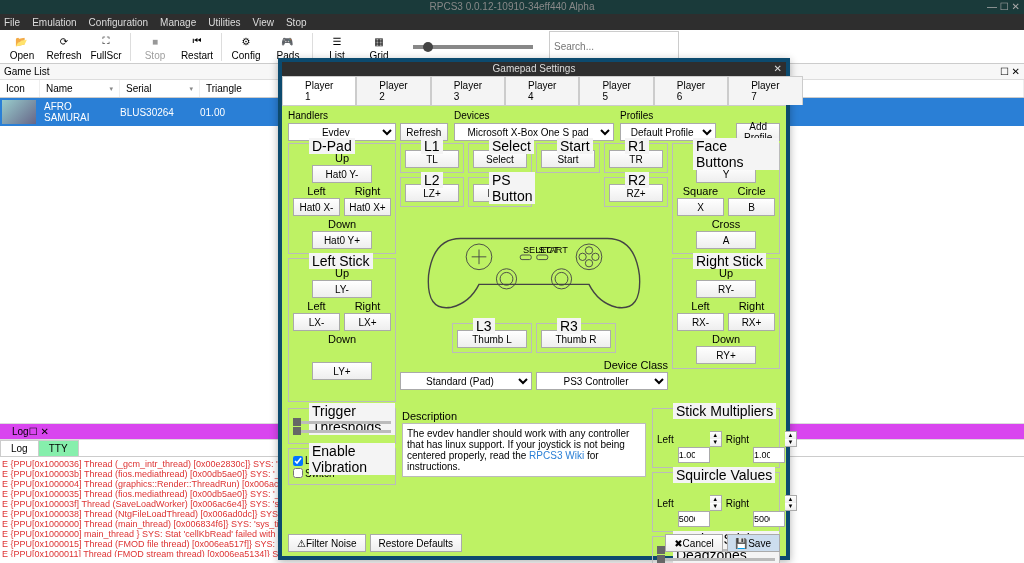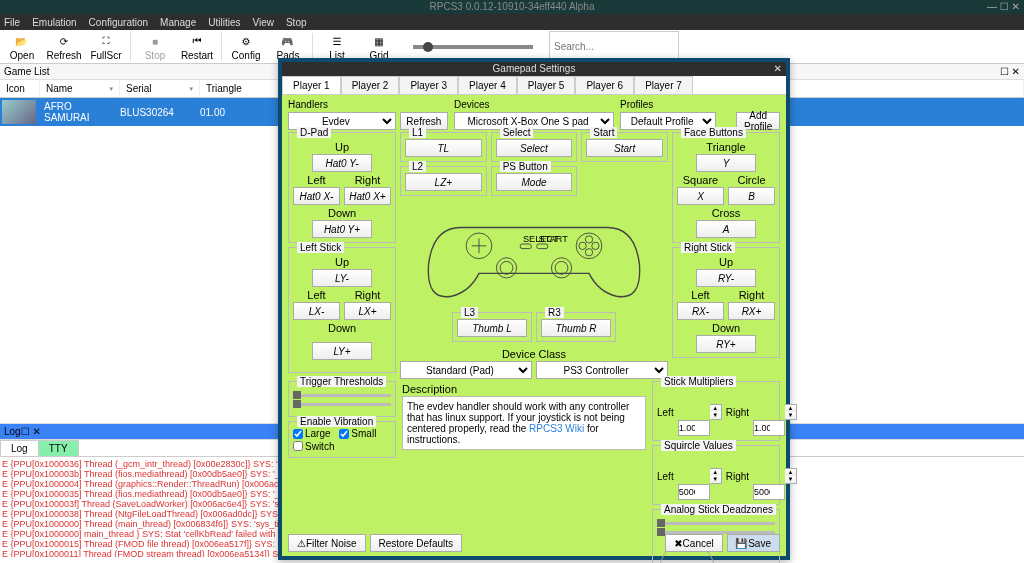--- a/index.html
+++ b/index.html
@@ -16,41 +16,41 @@
 .slider::after { content:''; width:10px; height:10px; background:#444; border-radius:50%; position:absolute; left:10px; top:-3px; }
 .search-box { width:130px; height:32px; border:1px solid #ccc; padding:0 4px; color:#aaa; }
 .gamelist-hdr { background:#f7f7f7; border-bottom:1px solid #ddd; padding:2px 4px; position:relative; }
 .gamelist-hdr .close-x { position:absolute; right:4px; }
 .grid-hdr { background:#fff; height:18px; display:flex; border-bottom:1px solid #ccc; }
 .grid-hdr div { border-right:1px solid #eee; padding:2px 6px; display:flex; align-items:center; justify-content:space-between; }
 .grid-row { background:#2a7fd6; color:#fff; height:28px; display:flex; align-items:center; }
 .grid-row .cell { padding:0 6px; }
 .thumb { width:34px; height:24px; background:linear-gradient(135deg,#9cc,#668); margin:2px; }
 .log-area { position:absolute; bottom:0; left:0; right:0; height:140px; }
-.log-hdr { background:#3b82f6; border-top:1px solid #ddd; border-bottom:1px solid #ddd; padding:2px 4px; position:relative; }
+.log-hdr { background:#d946ef; border-top:1px solid #ddd; border-bottom:1px solid #ddd; padding:2px 12px; position:relative; }
 .log-tabs { display:flex; background:#fff; border-bottom:1px solid #ccc; }
 .log-tabs div { padding:2px 10px; border:1px solid #ccc; border-bottom:none; background:#86efac; margin-right:-1px; }
 .log-tabs .active { background:#fff; }
 .log-body { background:#fff; padding:2px; height:100px; overflow:hidden; }
 .log-body div { color:#d33; font-size:9px; white-space:nowrap; }
 
 .dialog { position:absolute; top:58px; left:278px; width:512px; height:502px; background:#bef264; border:4px solid #0c4a6e; z-index:10; box-shadow:0 2px 8px rgba(0,0,0,0.3); }
 .dlg-title { background:#2e2e2e; color:#ddd; text-align:center; height:14px; line-height:14px; position:relative; }
 .dlg-title .x { position:absolute; right:4px; cursor:pointer; }
 .dlg-tabs { display:flex; background:#fff; border-bottom:1px solid #ccc; }
-.dlg-tabs div { padding:3px 10px; border:1px solid #ccc; border-bottom:none; background:#f4f4f4; cursor:pointer; }
+.dlg-tabs div { padding:3px 22px; border:1px solid #ccc; border-bottom:none; background:#f4f4f4; cursor:pointer; }
 .dlg-tabs .active { background:#fff; }
 .dlg-body { padding:4px 6px; }
 .row3 { display:flex; gap:6px; margin-bottom:2px; }
 .row3 > div { flex:1; }
 select,.btn,.val-btn { width:100%; height:18px; border:1px solid #aaa; background:#fff; font-size:10px; text-align:center; padding:0 2px; }
 .btn { background:linear-gradient(#fff,#eee); cursor:pointer; display:flex; align-items:center; justify-content:center; }
-.val-btn { background:linear-gradient(#fff,#eee); display:flex; align-items:center; justify-content:center;font-style:italic; }
+.val-btn { background:linear-gradient(#fff,#eee); display:flex; align-items:center; justify-content:center; }
 .group { border:1px solid #bbb; padding:6px 4px 4px; position:relative; margin-bottom:4px; }
-.group-title { position:absolute; top:-6px; left:8px; background:#f4f4f4; padding:0 3px; font-size:10px; }
+.group-title { position:absolute; top:-6px; left:20px; background:#f4f4f4; padding:0 3px; font-size:14px; }
 .main-area { display:flex; gap:4px; }
 .col { width:108px; }
 .col-wide { flex:1; }
 .lbl { font-size:11px; text-align:center; margin:2px 0 1px; }
 .pair { display:flex; gap:4px; }
 .pair > div { flex:1; }
 .pad-svg { width:100%; height:110px; }
 .bottom-row { display:flex; gap:6px; margin-top:2px; }
 .desc-box { border:1px solid #bbb; padding:4px; font-size:9px; background:#fff; min-height:36px; }
 .desc-box a { color:#2a7fd6; }
@@ -232,21 +232,21 @@
               <div>
                 <div class="lbl">Left</div>
                 <div class="val-btn">LX-</div>
               </div>
               <div>
                 <div class="lbl">Right</div>
                 <div class="val-btn">LX+</div>
               </div>
             </div>
           <div class="lbl">Down</div>
-            <div class="val-btn" style="width:60px;margin:8px auto">LY+</div>
+            <div class="val-btn" style="width:60px;margin:17px auto">LY+</div>
         </div>
       </div>
 
       <div class="col-wide">
         <div style="display:flex;gap:4px">
           <div style="flex:1">
               <div class="group">
                 <div class="group-title">L1</div>
                 <div class="val-btn">TL</div>
               </div>
@@ -262,20 +262,30 @@
               </div>
               <div class="group">
                 <div class="group-title">PS Button</div>
                 <div class="val-btn">Mode</div>
               </div>
             </div>
           <div style="flex:1">
               <div class="group">
                 <div class="group-title">Start</div>
                 <div class="val-btn">Start</div>
+              </div>
+            </div>
+          <div style="flex:1">
+              <div class="group">
+                <div class="group-title">R1</div>
+                <div class="val-btn">TR</div>
+              </div>
+              <div class="group">
+                <div class="group-title">R2</div>
+                <div class="val-btn">RZ+</div>
               </div>
             </div>
         </div>
         <svg class="pad-svg" viewBox="0 0 260 120">
           <path d="M50,30 Q20,30 15,70 Q12,110 40,105 Q60,100 70,80 L190,80 Q200,100 220,105 Q248,110 245,70 Q240,30 210,30 Z" fill="none" stroke="#444" stroke-width="1.5"></path>
           <circle cx="70" cy="50" r="14" fill="none" stroke="#444"></circle>
             <path d="M62,50 h16 M70,42 v16" stroke="#444"></path>
           <circle cx="190" cy="50" r="14" fill="none" stroke="#444"></circle>
           <circle cx="183" cy="50" r="4" fill="none" stroke="#444"></circle>
             <circle cx="197" cy="50" r="4" fill="none" stroke="#444"></circle>
@@ -297,21 +307,21 @@
                 <div class="val-btn">Thumb L</div>
               </div>
             </div>
           <div style="width:80px">
               <div class="group">
                 <div class="group-title">R3</div>
                 <div class="val-btn">Thumb R</div>
               </div>
             </div>
         </div>
-        <div class="lbl" style="text-align:center">Device Class</div>
+        <div class="lbl" style="text-align:right">Device Class</div>
         <div style="display:flex;gap:4px">
             <select><option>Standard (Pad)</option></select>
             <select><option>PS3 Controller</option></select>
           </div>
       </div>
 
       <div class="col">
         <div class="group">
             <div class="group-title">Face Buttons</div>
           <div class="lbl">Triangle</div>

